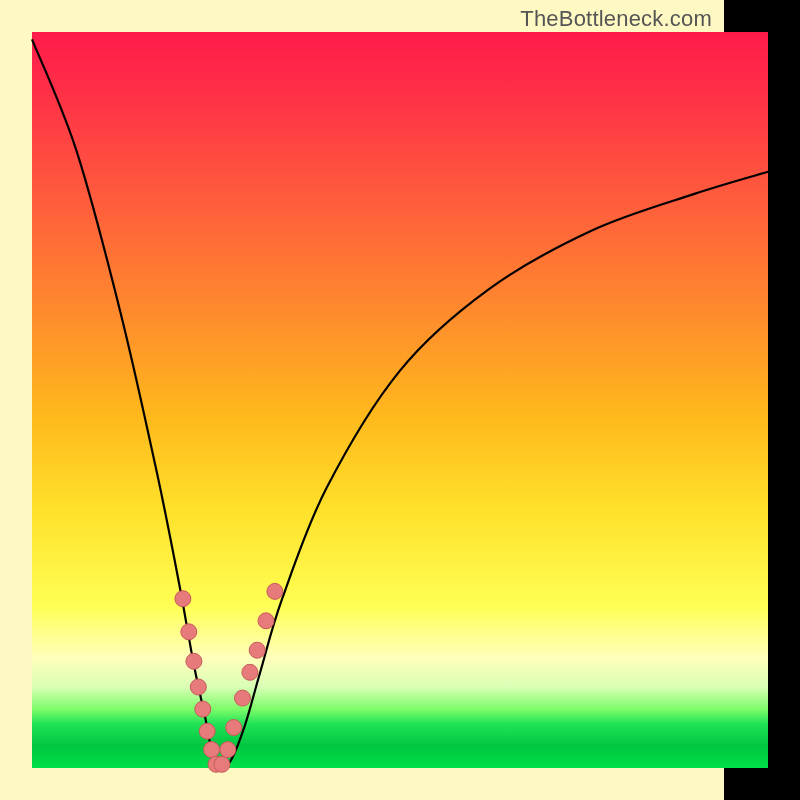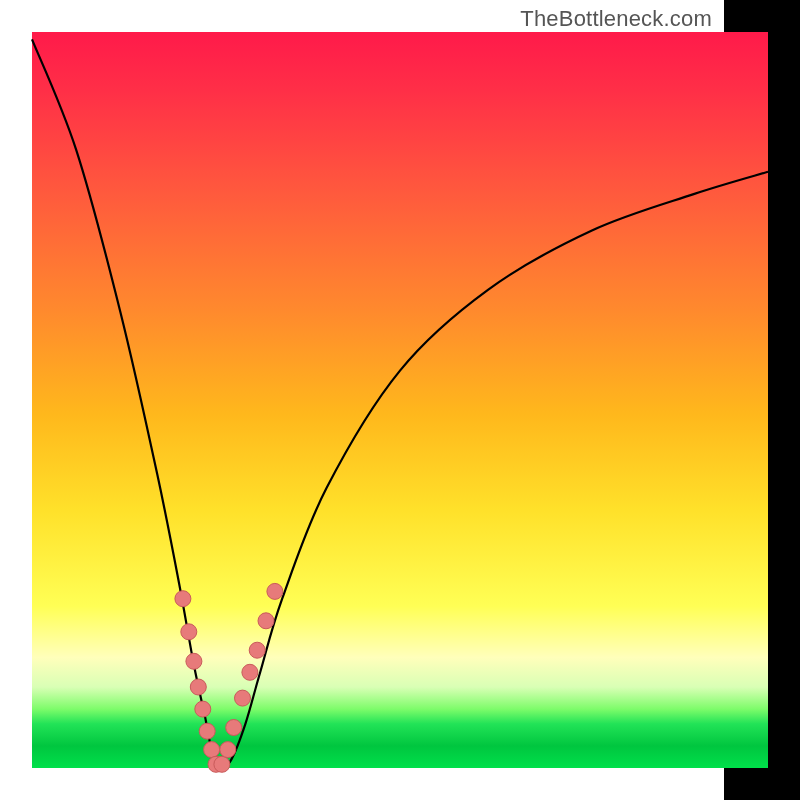--- a/index.html
+++ b/index.html
@@ -9,21 +9,21 @@
     height: 800px;
     background: #000;
     overflow: hidden;
     font-family: Arial, Helvetica, sans-serif;
   }
   .frame {
     position: absolute;
     inset: 0;
     width: 724px;
     height: 800px;
-    background: #ffffff;
+    background: #fef9c3;
   }
   .plot-area {
     position: absolute;
     left: 32px;
     top: 32px;
     width: 736px;
     height: 736px;
     
     background: linear-gradient(
       to bottom,

